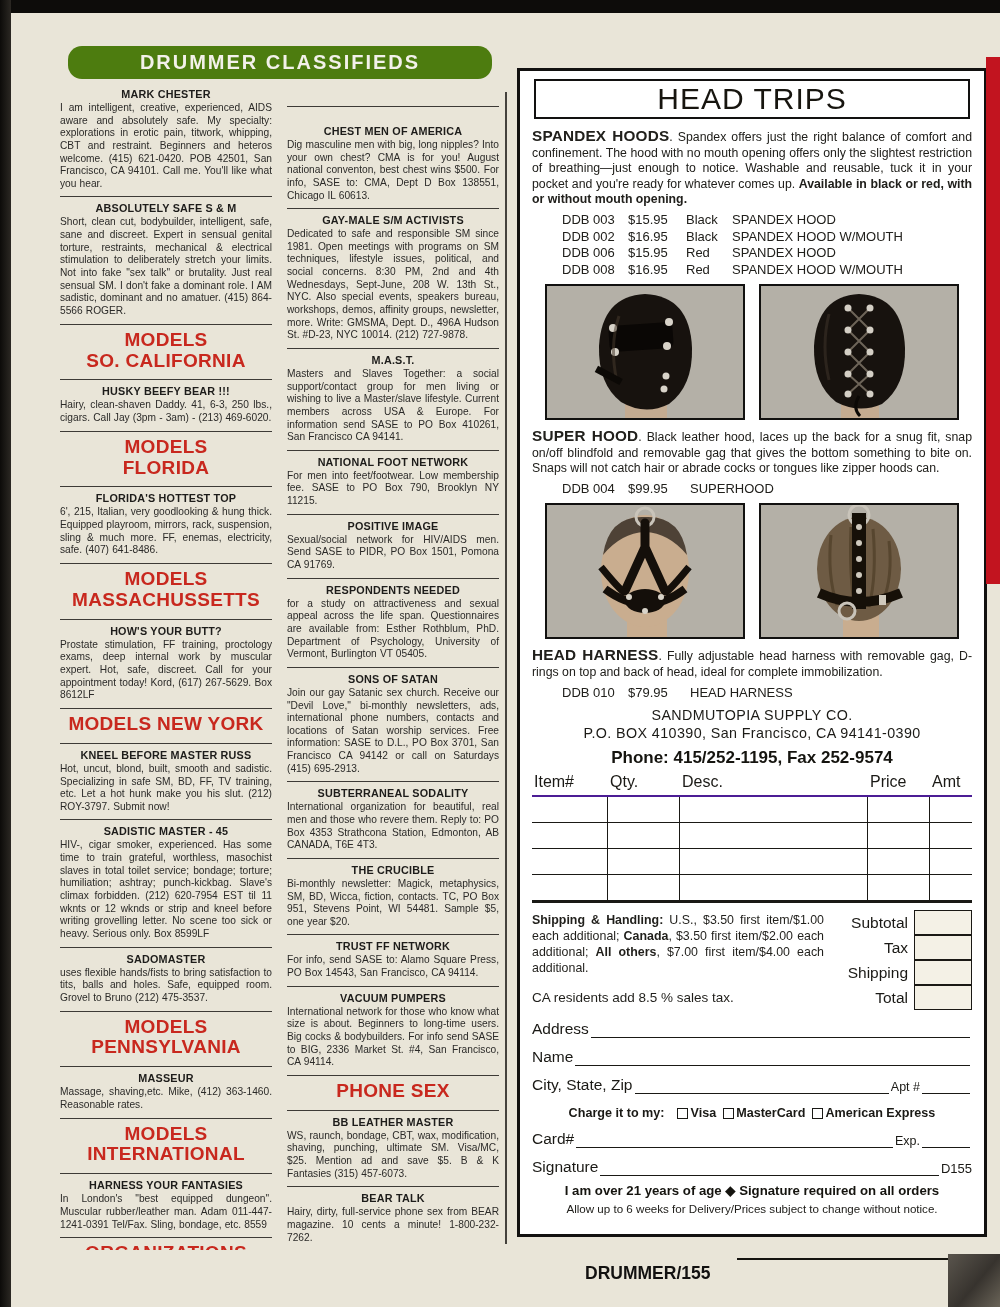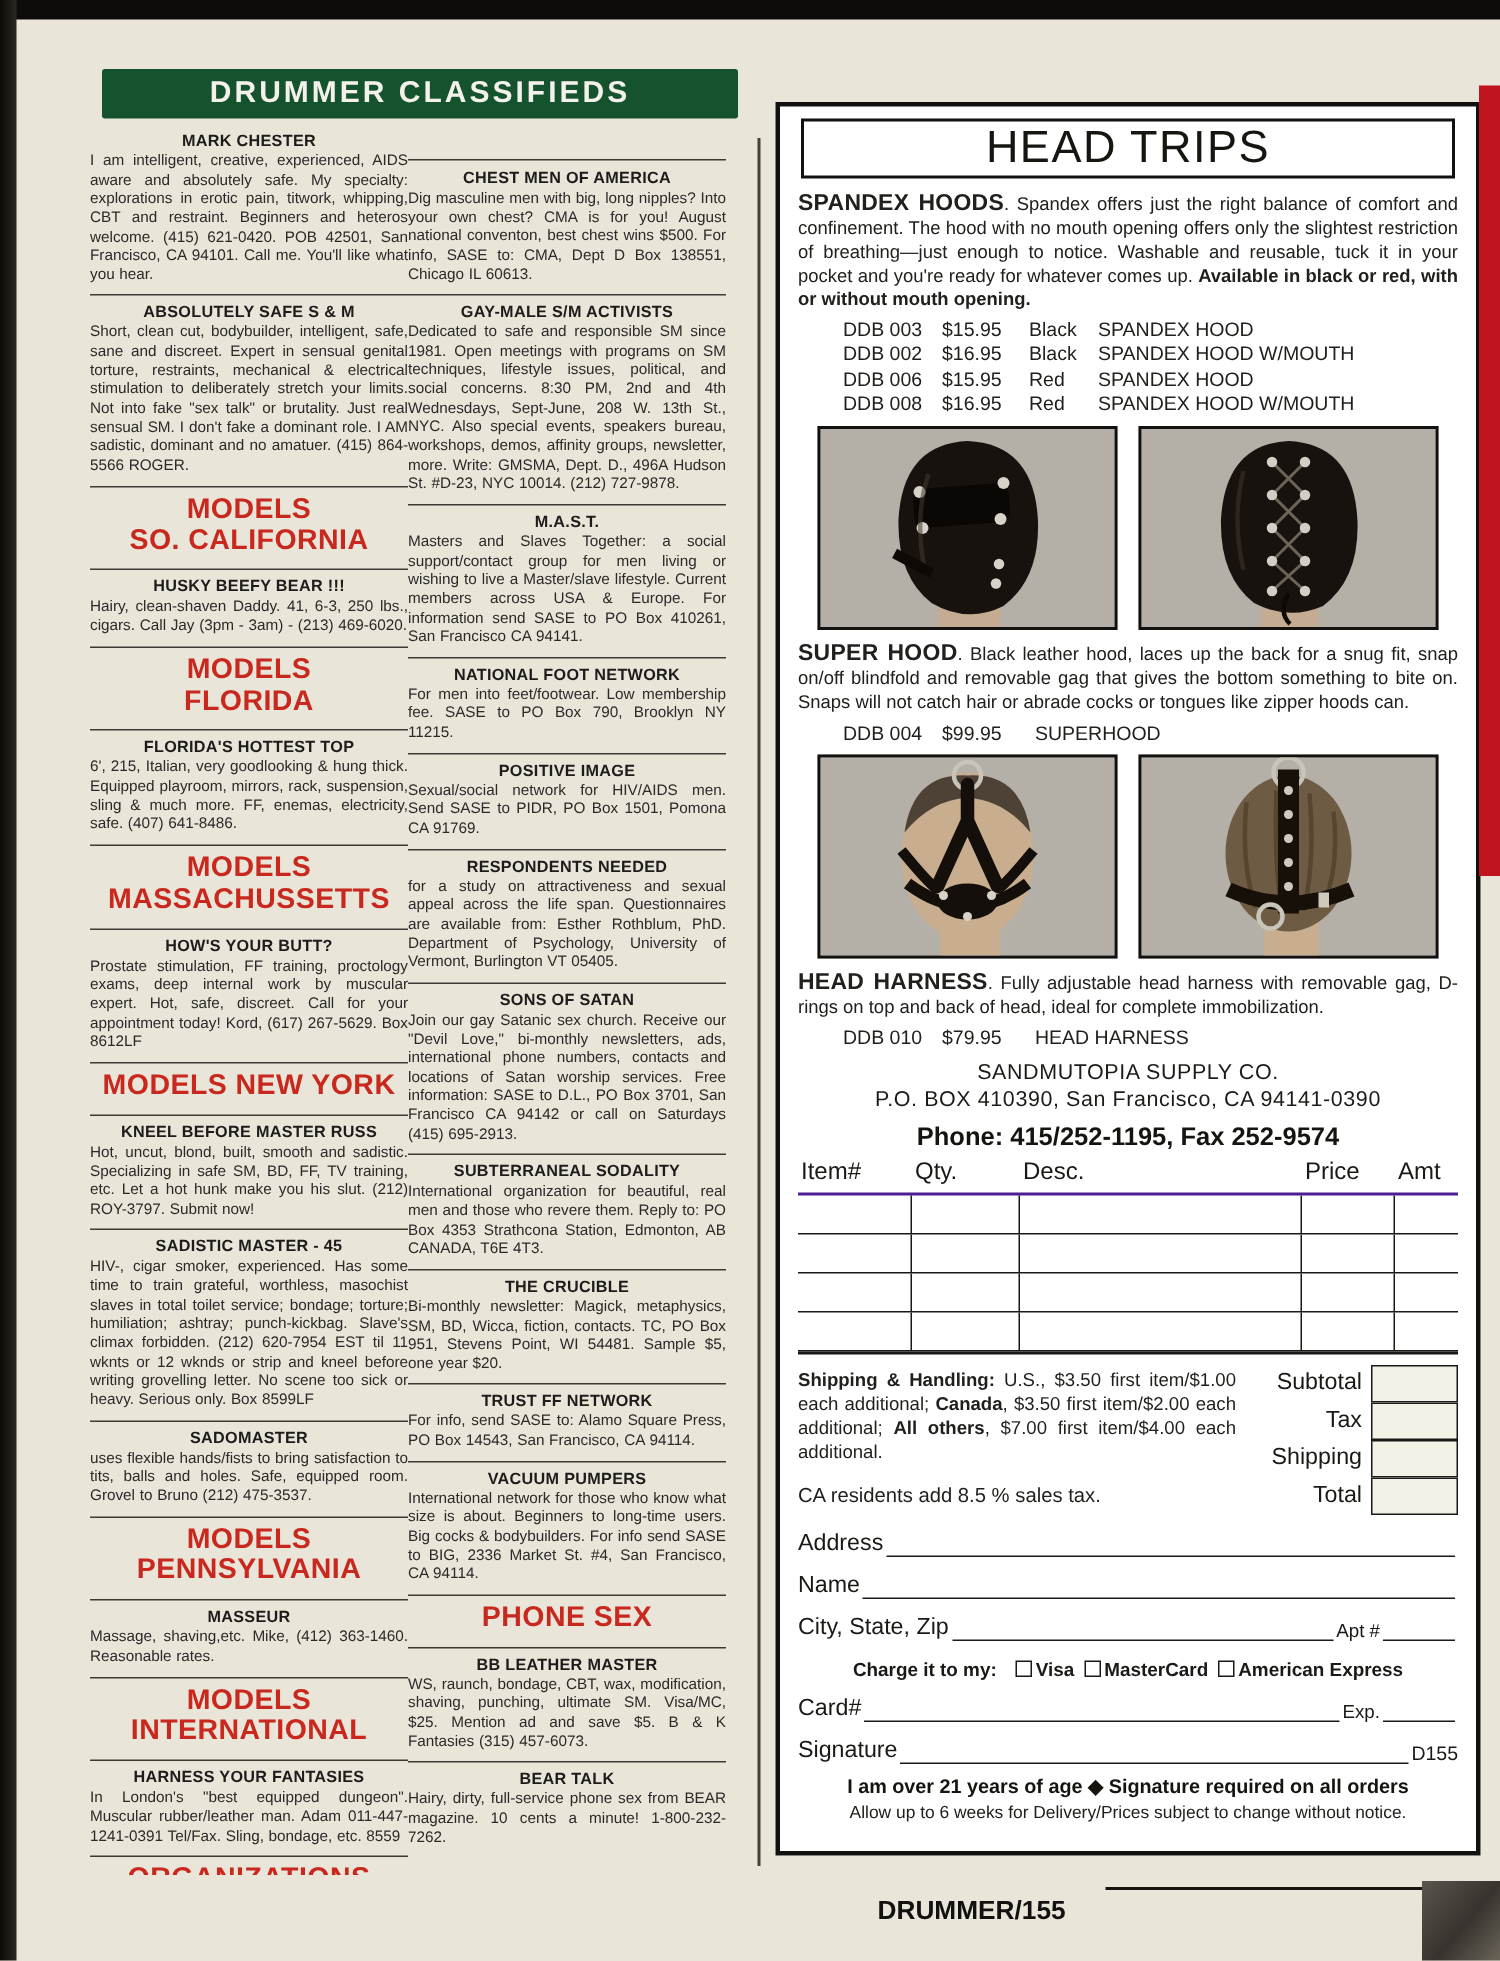--- a/index.html
+++ b/index.html
@@ -8,30 +8,30 @@
 
   
   .edge-top{position:absolute;left:0;top:0;width:1000px;height:13px;background:#0d0c0a;z-index:6}
   .edge-left{position:absolute;left:0;top:0;width:11px;height:1307px;
              background:linear-gradient(90deg,#0c0b09,#2b2823);z-index:6}
   .red-strip{position:absolute;left:986px;top:57px;width:14px;height:527px;background:#c2141f;z-index:5}
   .corner-photo{position:absolute;left:948px;top:1254px;width:52px;height:53px;
                 background:linear-gradient(130deg,#5a554d,#37332e 55%,#6a6458);z-index:5}
 
   
-  .cls-header{position:absolute;left:68px;top:46px;width:424px;height:33px;background:#14532d;
+  .cls-header{position:absolute;left:68px;top:46px;width:424px;height:33px;background:#4d7c0f;
               color:#f3f1ea;display:flex;align-items:center;justify-content:center;
-              font-weight:bold;font-size:20px;letter-spacing:2px;border-radius:2px}
+              font-weight:bold;font-size:20px;letter-spacing:2px;border-radius:14px}
 
   
-  .cols{position:absolute;left:60px;top:88px;width:440px;height:1162px;display:flex;overflow:hidden}
+  .cols{position:absolute;left:60px;top:88px;width:440px;height:1162px;display:flex;gap:15px;overflow:hidden}
   .col{width:212px}
   .col--middle{padding-top:18px}
   .col > * + *{border-top:1.6px solid #3d3a36;padding-top:5px;margin-top:6px}
-  .col--middle > :first-child{border-top:1.6px solid #3d3a36;padding-top:6px}
+  .col--middle > :first-child{border-top:1.6px solid #3d3a36;padding-top:18px}
   .ad-title{font-size:10.8px;font-weight:bold;text-align:center;color:#1d1c1a;
             letter-spacing:.2px;margin:0 0 2px}
   .ad-body{font-size:10.2px;line-height:1.24;text-align:justify;color:#2b2a28;margin:0;word-spacing:.3px}
   .section-head{color:#c8281e;text-align:center;font-weight:bold;font-size:19px;
                 line-height:1.1;letter-spacing:.3px;padding-bottom:2px}
   .vrule{position:absolute;left:505px;top:92px;width:2px;height:1152px;background:#45423d}
 
   
   .ht{position:absolute;left:517px;top:68px;width:470px;height:1169px;background:#ffffff;
       border:3.5px solid #121110;box-sizing:border-box;padding:7px 12px 6px;overflow:hidden}

